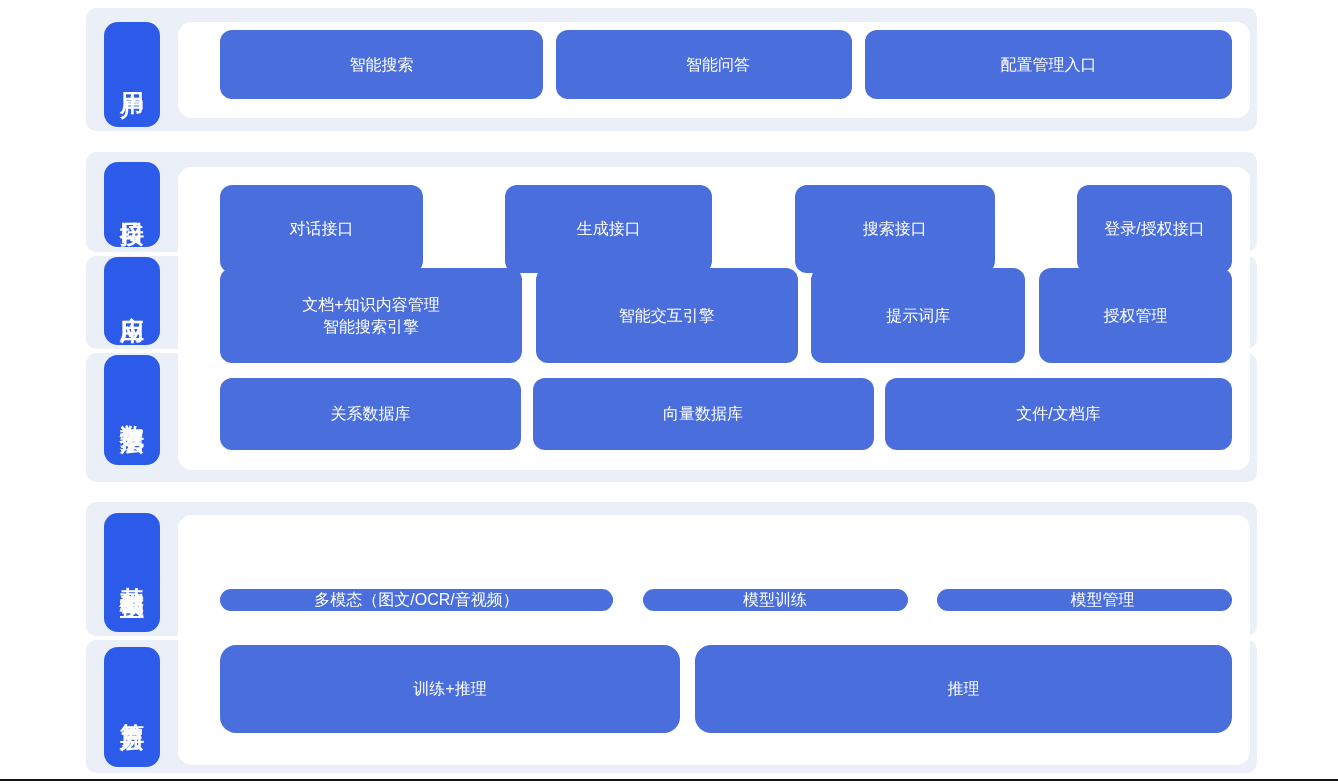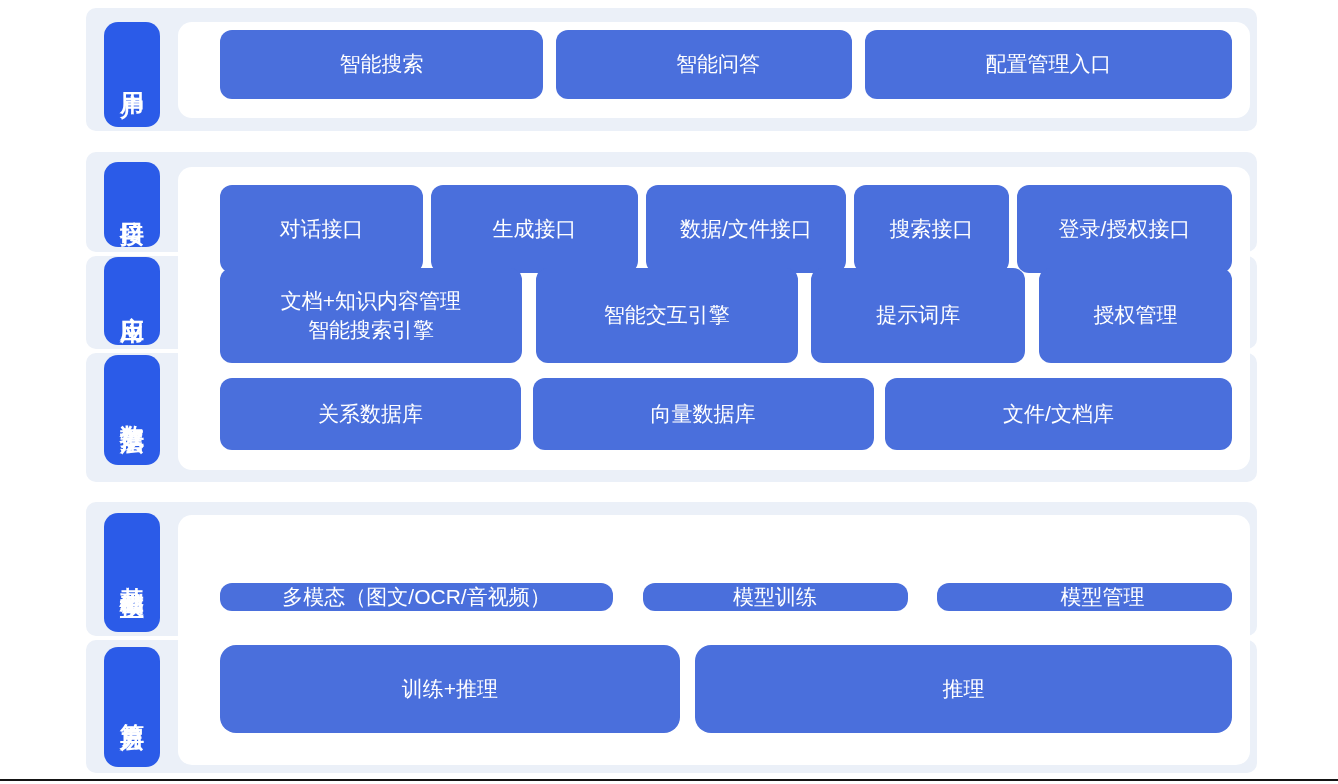--- a/index.html
+++ b/index.html
@@ -56,21 +56,21 @@
   .row-interface{top:185px;height:88px;}
   .row-application{top:268px;height:95px;}
   .row-data{top:378px;height:72px;}
   .row-model{top:524px;height:87px;align-items:flex-end;}
   .row-compute{top:645px;height:88px;}
 
   .btn{
     background:#4A6FDC;color:#ffffff;
     border-radius:12px;
     display:flex;flex-direction:column;align-items:center;justify-content:center;
-    font-size:21px;line-height:1.35;text-align:center;
+    font-size:16px;line-height:1.35;text-align:center;
     box-sizing:border-box;
   }
   .btn span{display:block;}
 
   
   .row-user .btn:nth-child(1){width:323px;}
   .row-user .btn:nth-child(2){width:296px;padding-left:28px;}
   .row-user .btn:nth-child(3){width:367px;}
 
   .row-interface .btn:nth-child(1){width:203px;}
@@ -125,21 +125,20 @@
 
   <div class="btn-row row-user">
     <div class="btn">智能搜索</div>
     <div class="btn">智能问答</div>
     <div class="btn">配置管理入口</div>
   </div>
 
   <div class="btn-row row-interface">
     <div class="btn">对话接口</div>
     <div class="btn">生成接口</div>
-    <div class="btn">数据/文件接口</div>
     <div class="btn">搜索接口</div>
     <div class="btn">登录/授权接口</div>
   </div>
 
   <div class="btn-row row-application">
     <div class="btn">
       <span>文档+知识内容管理</span>
       <span>智能搜索引擎</span>
     </div>
     <div class="btn">智能交互引擎</div>

